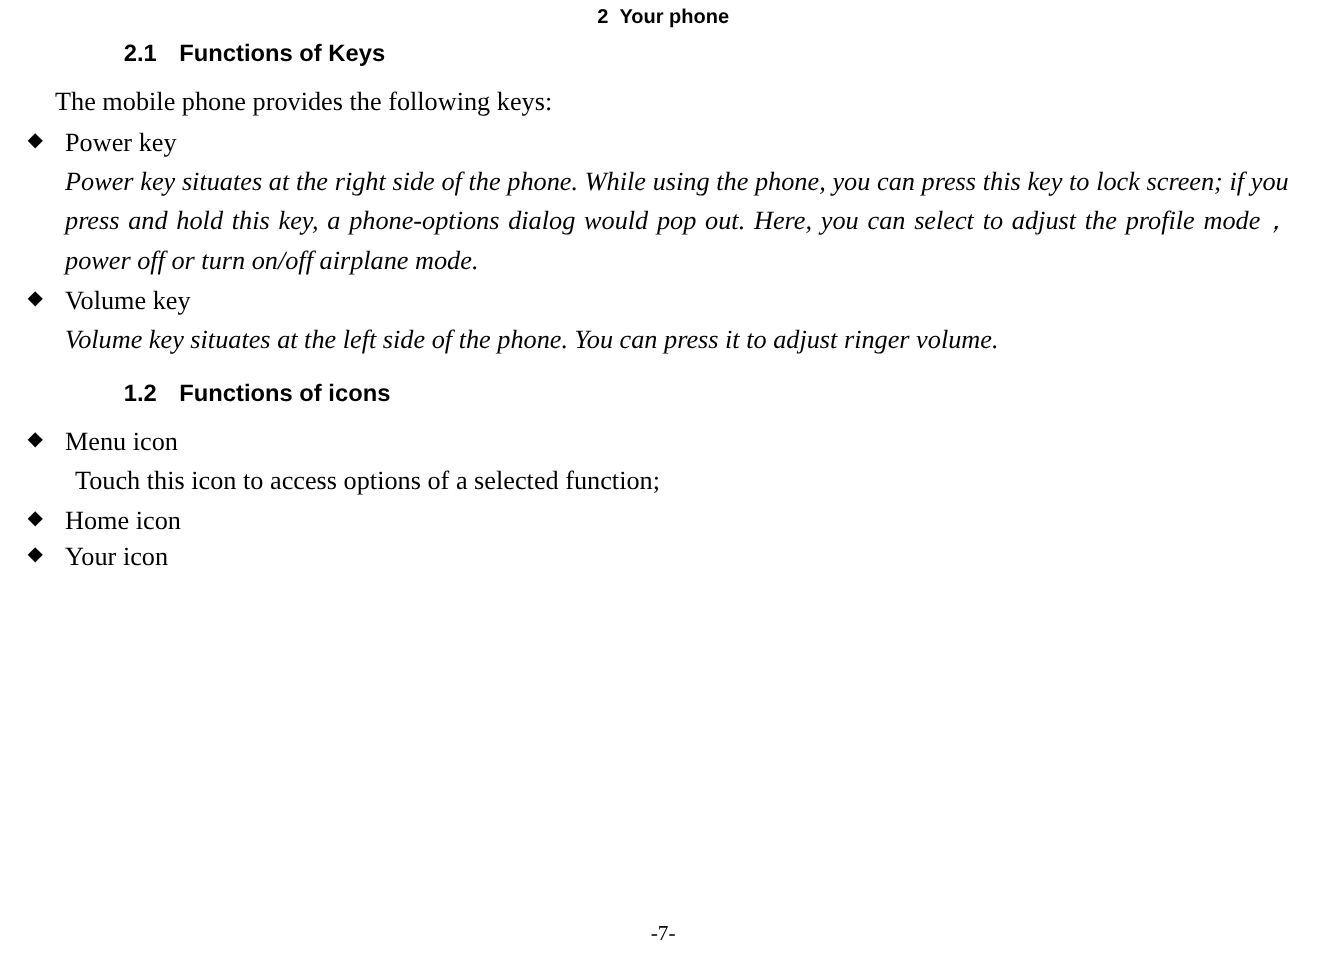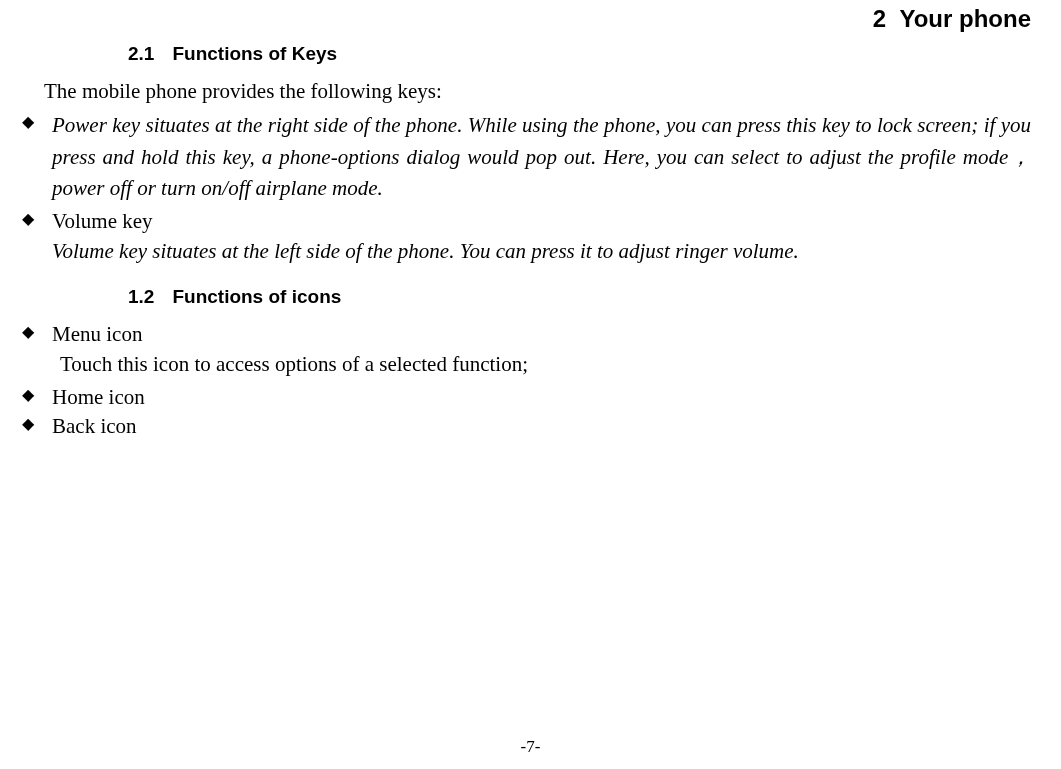--- a/index.html
+++ b/index.html
@@ -12,29 +12,29 @@
       height: 769px;
       position: relative;
       background: #fff;
     }
     .page {
       padding: 0 30px;
     }
     h1 {
       font-family: Arial, Helvetica, sans-serif;
       font-weight: bold;
-      font-size: 24px;
-      text-align: right;
+      font-size: 16px;
+      text-align: center;
       margin: 5px 0 10px 0;
     }
     h2 {
       font-family: Arial, Helvetica, sans-serif;
       font-weight: bold;
       font-size: 19px;
-      margin: 8px 0 12px 98px;
+      margin: 8px 0 12px 69px;
     }
     .h2-num {
       display: inline-block;
       margin-right: 18px;
     }
     .intro {
       margin: 8px 0 4px 14px;
       line-height: 1.4;
     }
     ul.bullets {
@@ -93,20 +93,21 @@
   </h1>
 
   <h2>
     <span class="h2-num">2.1</span><span>Functions of Keys</span>
   </h2>
 
   <p class="intro">The mobile phone provides the following keys:</p>
 
   <ul class="bullets">
     <li>
+      <span class="term">Power key</span>
       <span class="desc">Power key situates at the right side of the phone. While using the phone, you can press this key to lock screen; if you press and hold this key, a phone-options dialog would pop out. Here, you can select to adjust the profile mode，power off or turn on/off airplane mode.</span>
     </li>
     <li>
       <span class="term">Volume key</span>
       <span class="desc">Volume key situates at the left side of the phone. You can press it to adjust ringer volume.</span>
     </li>
   </ul>
 
   <div class="section-gap"></div>
 
@@ -116,18 +117,18 @@
 
   <ul class="bullets">
     <li>
       <span class="term">Menu icon</span>
       <span class="desc2">Touch this icon to access options of a selected function;</span>
     </li>
     <li>
       <span class="term">Home icon</span>
     </li>
     <li>
-      <span class="term">Back icon</span>
+      <span class="term">Your icon</span>
     </li>
   </ul>
 </div>
 
 <div class="footer">-7-</div>
 
 </body></html>

